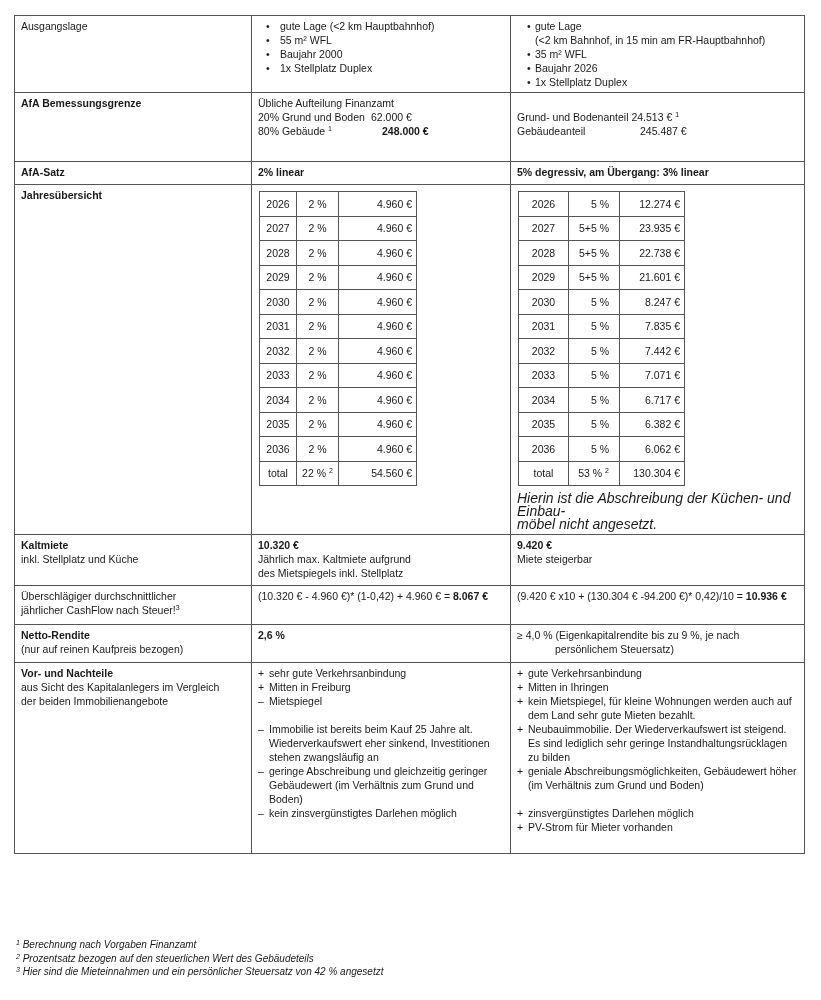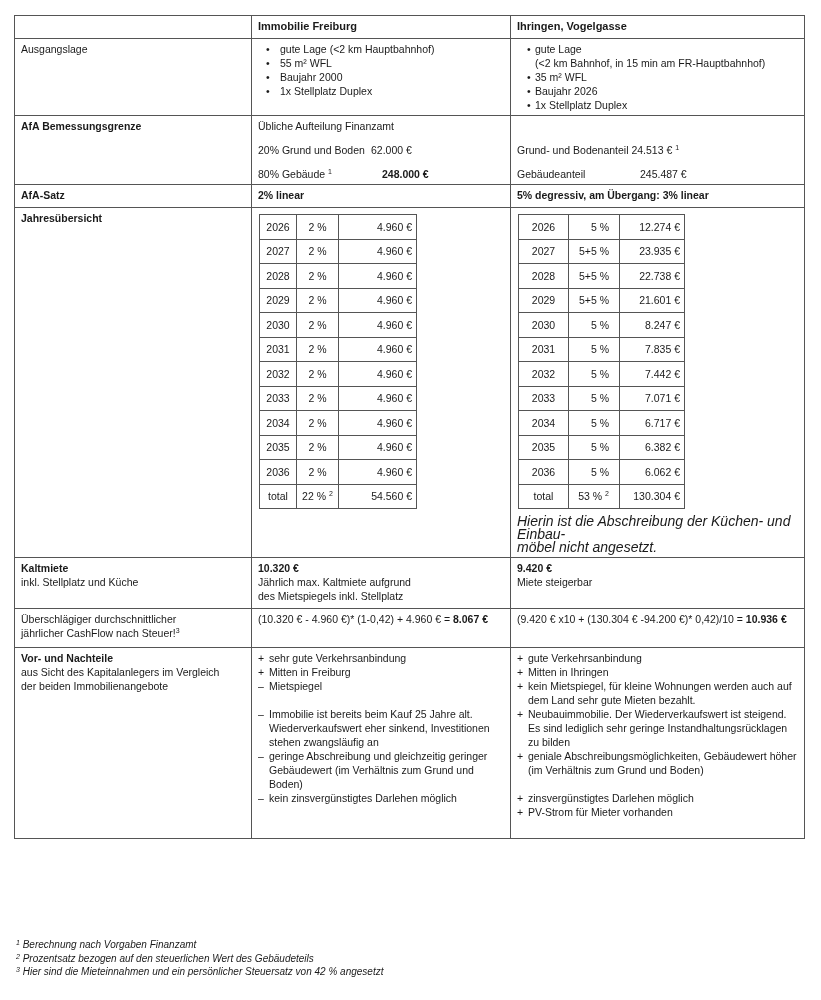--- a/index.html
+++ b/index.html
@@ -12,21 +12,21 @@
   .col3 { width: 294px; }
   .hdr td { height: 23px; font-weight: bold; font-size: 11px; }
   .bold { font-weight: bold; }
   sup { font-size: 7px; vertical-align: top; position: relative; top: -2px; }
   ul.bullets { list-style: none; padding-left: 4px; }
   ul.bullets li { position: relative; padding-left: 18px; }
   ul.bullets li::before { content: "\2022"; position: absolute; left: 4px; }
   ul.bullets2 { list-style: none; padding-left: 10px; }
   ul.bullets2 li { position: relative; padding-left: 8px; }
   ul.bullets2 li::before { content: "\2022"; position: absolute; left: 0; }
-  .afa-line { display: flex; margin-top: 10px; }
+  .afa-line { display: flex; }
   .afa-line .lbl { display: inline-block; }
   .afa-val { display: inline-block; }
   .year-table { border-collapse: collapse; margin-top: 3px; margin-left: 1px; font-size: 10.5px; }
   .year-table td { border: 1.5px solid #555; height: 24.5px; padding: 0 4px; vertical-align: middle; line-height: 14px; }
   .yt1 td:nth-child(1) { width: 37px; text-align: center; }
   .yt1 td:nth-child(2) { width: 42px; text-align: center; }
   .yt1 td:nth-child(3) { width: 78px; text-align: right; }
   .yt2 td:nth-child(1) { width: 50px; text-align: center; }
   .yt2 td:nth-child(2) { width: 51px; text-align: right; padding-right: 10px; }
   .yt2 td:nth-child(3) { width: 65px; text-align: right; }
@@ -42,25 +42,20 @@
 <body>
 
 <table class="main-table">
   <colgroup>
       <col class="col1">
       <col class="col2">
       <col class="col3">
     </colgroup>
   <tbody>
 
-    <tr class="hdr">
-      <td></td>
-      <td>Immobilie Freiburg</td>
-      <td>Ihringen, Vogelgasse</td>
-    </tr>
 
     <tr style="height:62px">
       <td>Ausgangslage</td>
       <td>
         <ul class="bullets">
           <li>gute Lage (&lt;2 km Hauptbahnhof)</li>
           <li>55 m² WFL</li>
           <li>Baujahr 2000</li>
           <li>1x Stellplatz Duplex</li>
         </ul>
@@ -270,20 +265,31 @@
         <div><span>jährlicher CashFlow nach Steuer!</span><sup>3</sup></div>
       </td>
       <td>
         <span>(10.320 € - 4.960 €)* (1-0,42) + 4.960 € = </span><span class="bold">8.067 €</span>
       </td>
       <td style="white-space:nowrap">
         <span>(9.420 € x10 + (130.304 € -94.200 €)* 0,42)/10 = </span><span class="bold">10.936 €</span>
       </td>
     </tr>
 
+    <tr style="height:38px">
+      <td>
+        <div class="bold">Netto-Rendite</div>
+        <div>(nur auf reinen Kaufpreis bezogen)</div>
+      </td>
+      <td class="bold">2,6 %</td>
+      <td>
+        <div>≥ 4,0 % (Eigenkapitalrendite bis zu 9 %, je nach</div>
+        <div class="indent-cont">persönlichem Steuersatz)</div>
+      </td>
+    </tr>
 
     <tr style="height:191px">
       <td>
         <div class="bold">Vor- und Nachteile</div>
         <div>aus Sicht des Kapitalanlegers im Vergleich</div>
         <div>der beiden Immobilienangebote</div>
       </td>
       <td>
         <ul class="pm-list" id="pm-f1">
             <li><span class="sign">+</span><span>sehr gute Verkehrsanbindung</span></li>

